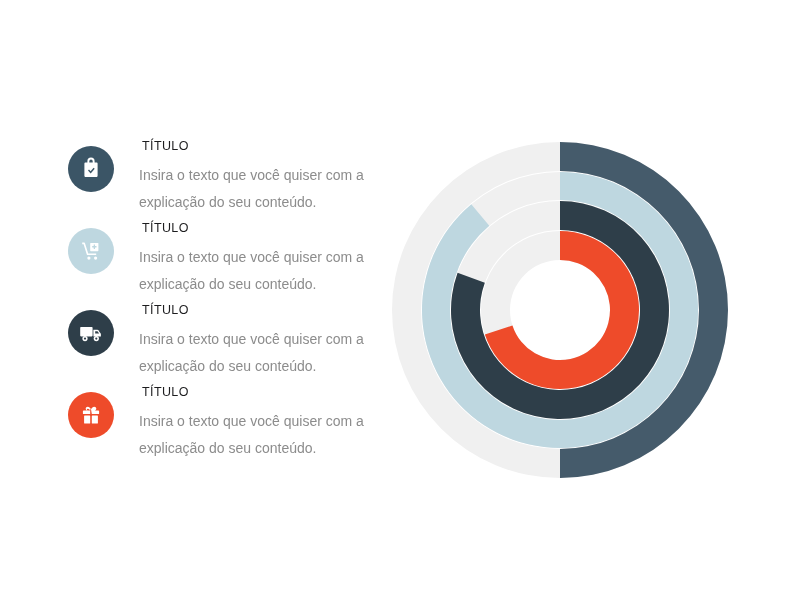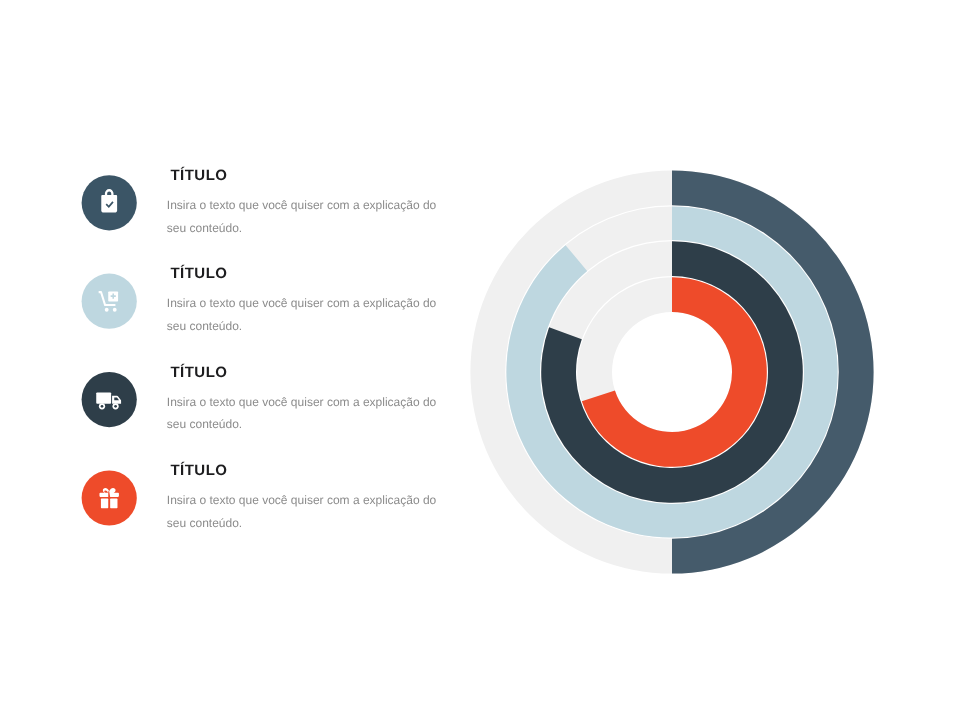--- a/index.html
+++ b/index.html
@@ -51,29 +51,29 @@
 
   .legend-text {
     position: absolute;
     left: 71px;
     top: 0;
     width: 236px;
   }
 
   .legend-title {
     font-size: 12.5px;
-    font-weight: bold;
+    font-weight: normal;
     color: #1d1d1f;
     letter-spacing: 0.4px;
     margin: 0 0 9px 3px;
     line-height: 1;
   }
 
   .legend-body {
-    font-size: 10px;
+    font-size: 14px;
     color: #8c8c8c;
     line-height: 1.95;
     margin: 0;
     font-weight: normal;
   }
 
   
   #radial-chart {
     position: absolute;
     left: 390px;

